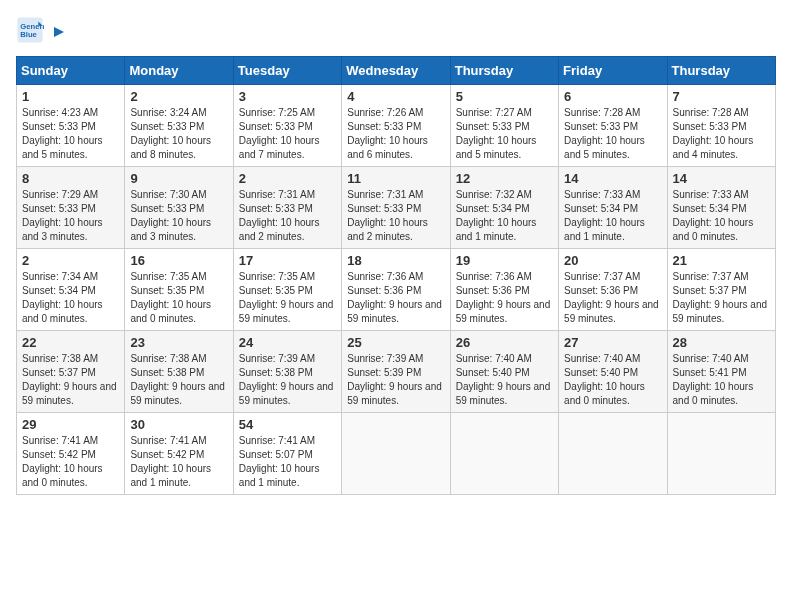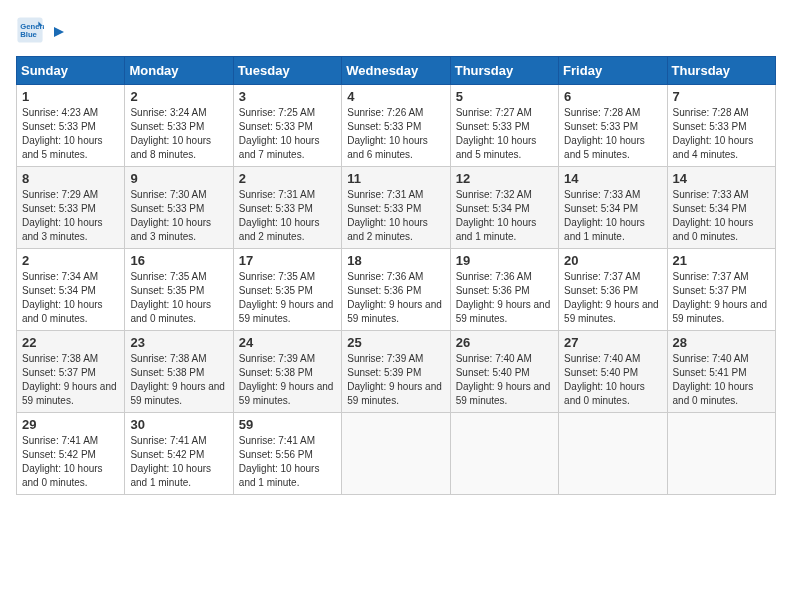--- a/index.html
+++ b/index.html
@@ -241,22 +241,22 @@
       <tr>
         <td>
           <span class="day-num">29</span>
           <div class="cell-content"><span>Sunrise: </span><span>7:41 AM</span><br><span>Sunset: </span><span>5:42 PM</span><br><span>Daylight: 10 hours and 0 minutes.</span></div>
         </td>
         <td>
           <span class="day-num">30</span>
           <div class="cell-content"><span>Sunrise: </span><span>7:41 AM</span><br><span>Sunset: </span><span>5:42 PM</span><br><span>Daylight: 10 hours and 1 minute.</span></div>
         </td>
         <td>
-          <span class="day-num">59</span>
-          <div class="cell-content"><span>Sunrise: </span><span>7:41 AM</span><br><span>Sunset: </span><span>5:56 PM</span><br><span>Daylight: 10 hours and 1 minute.</span></div>
+          <span class="day-num">54</span>
+          <div class="cell-content"><span>Sunrise: </span><span>7:41 AM</span><br><span>Sunset: </span><span>5:07 PM</span><br><span>Daylight: 10 hours and 1 minute.</span></div>
         </td>
         <td class="empty-cell"></td>
         <td class="empty-cell"></td>
         <td class="empty-cell"></td>
         <td class="empty-cell"></td>
       </tr>
     </tbody>
 </table>
 
 </body></html>

